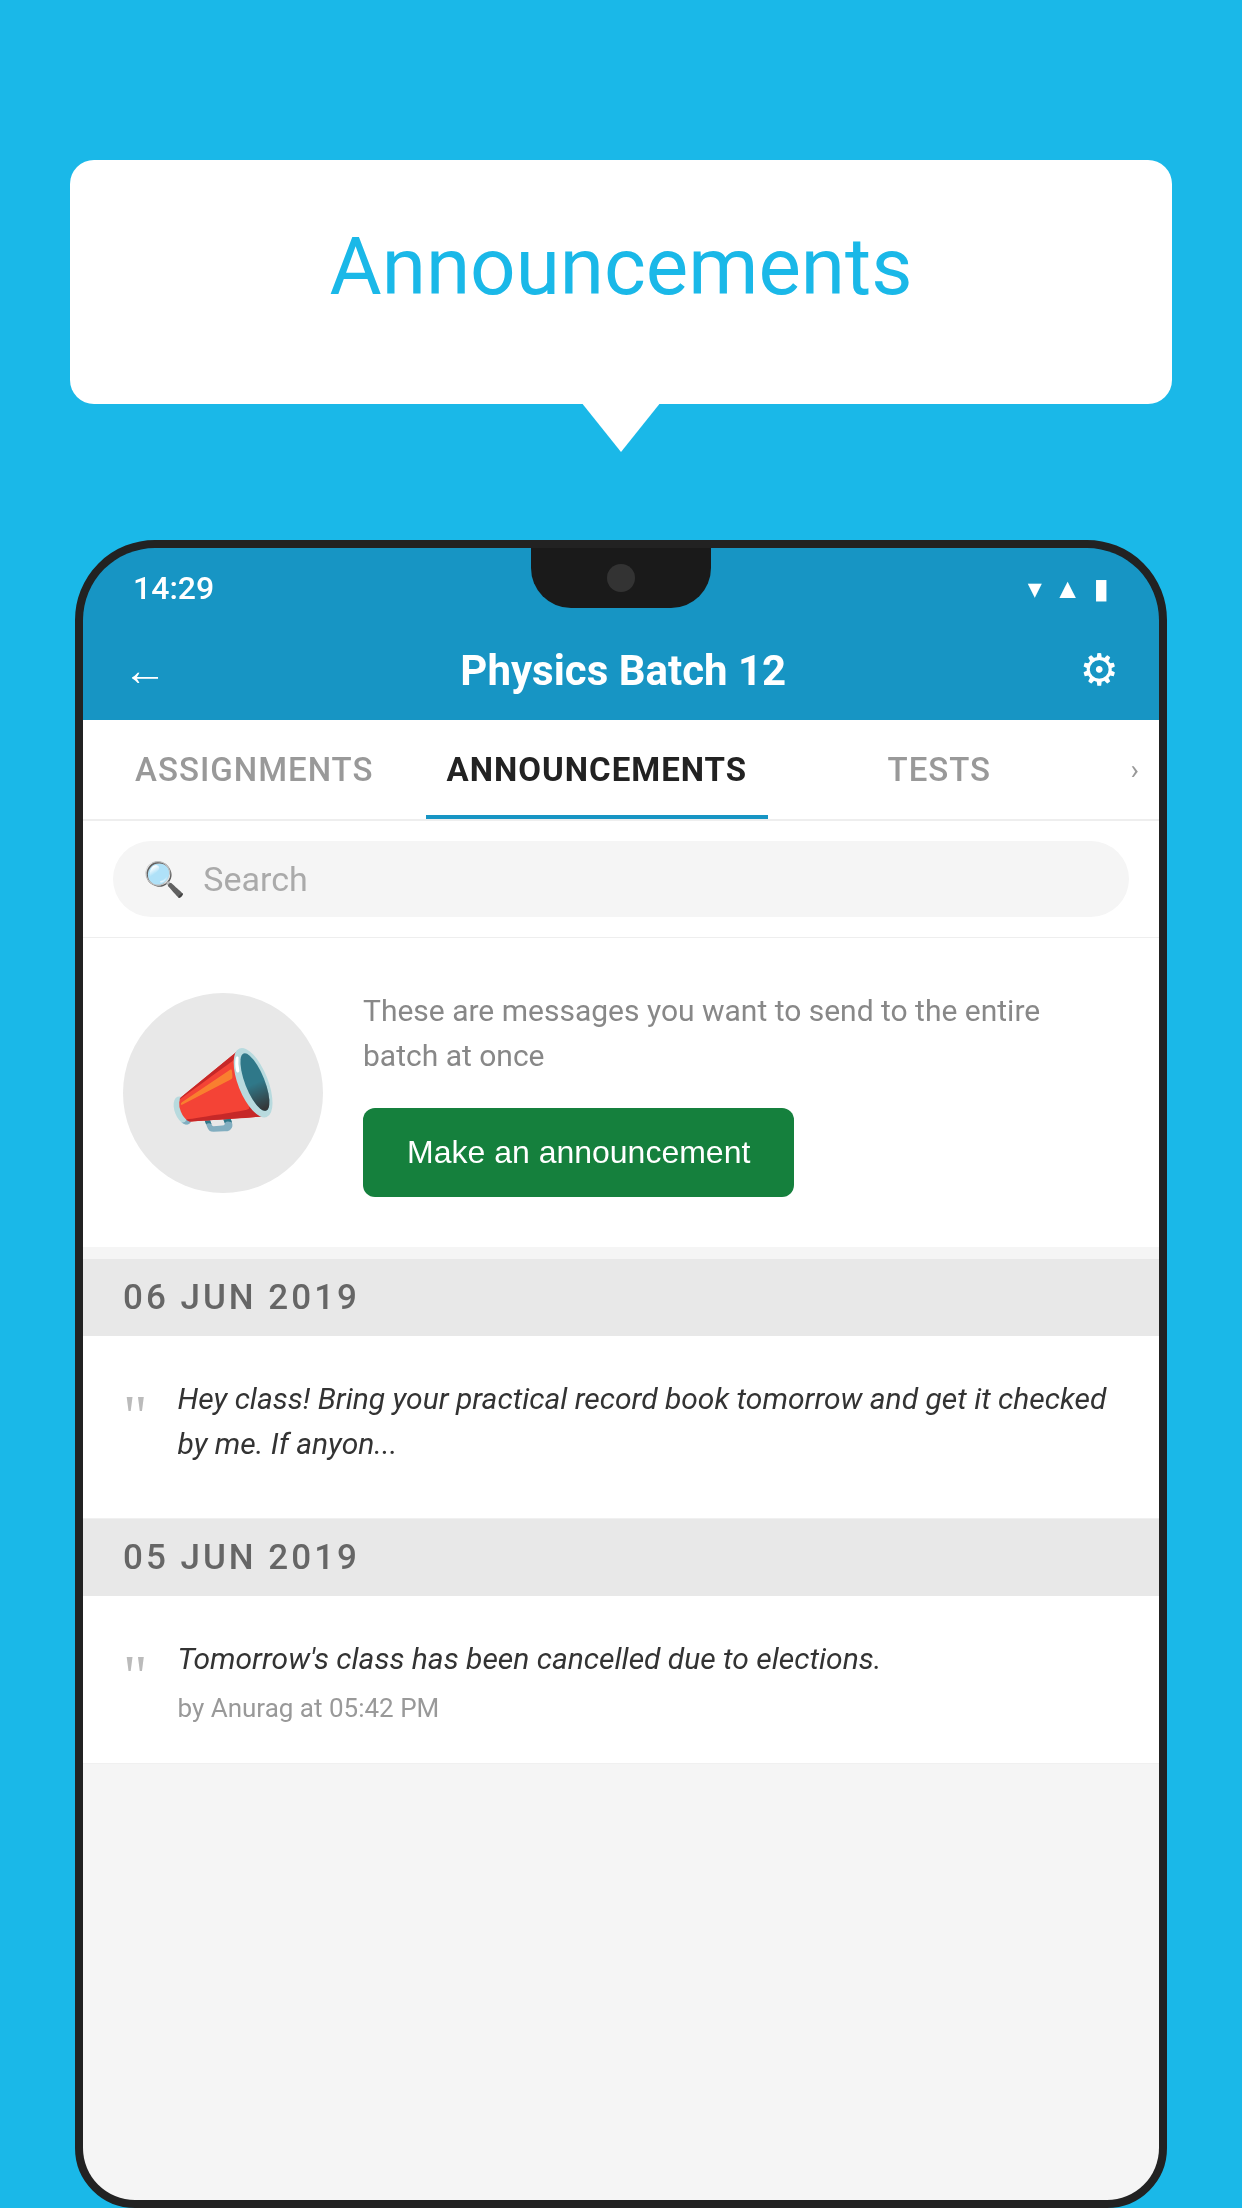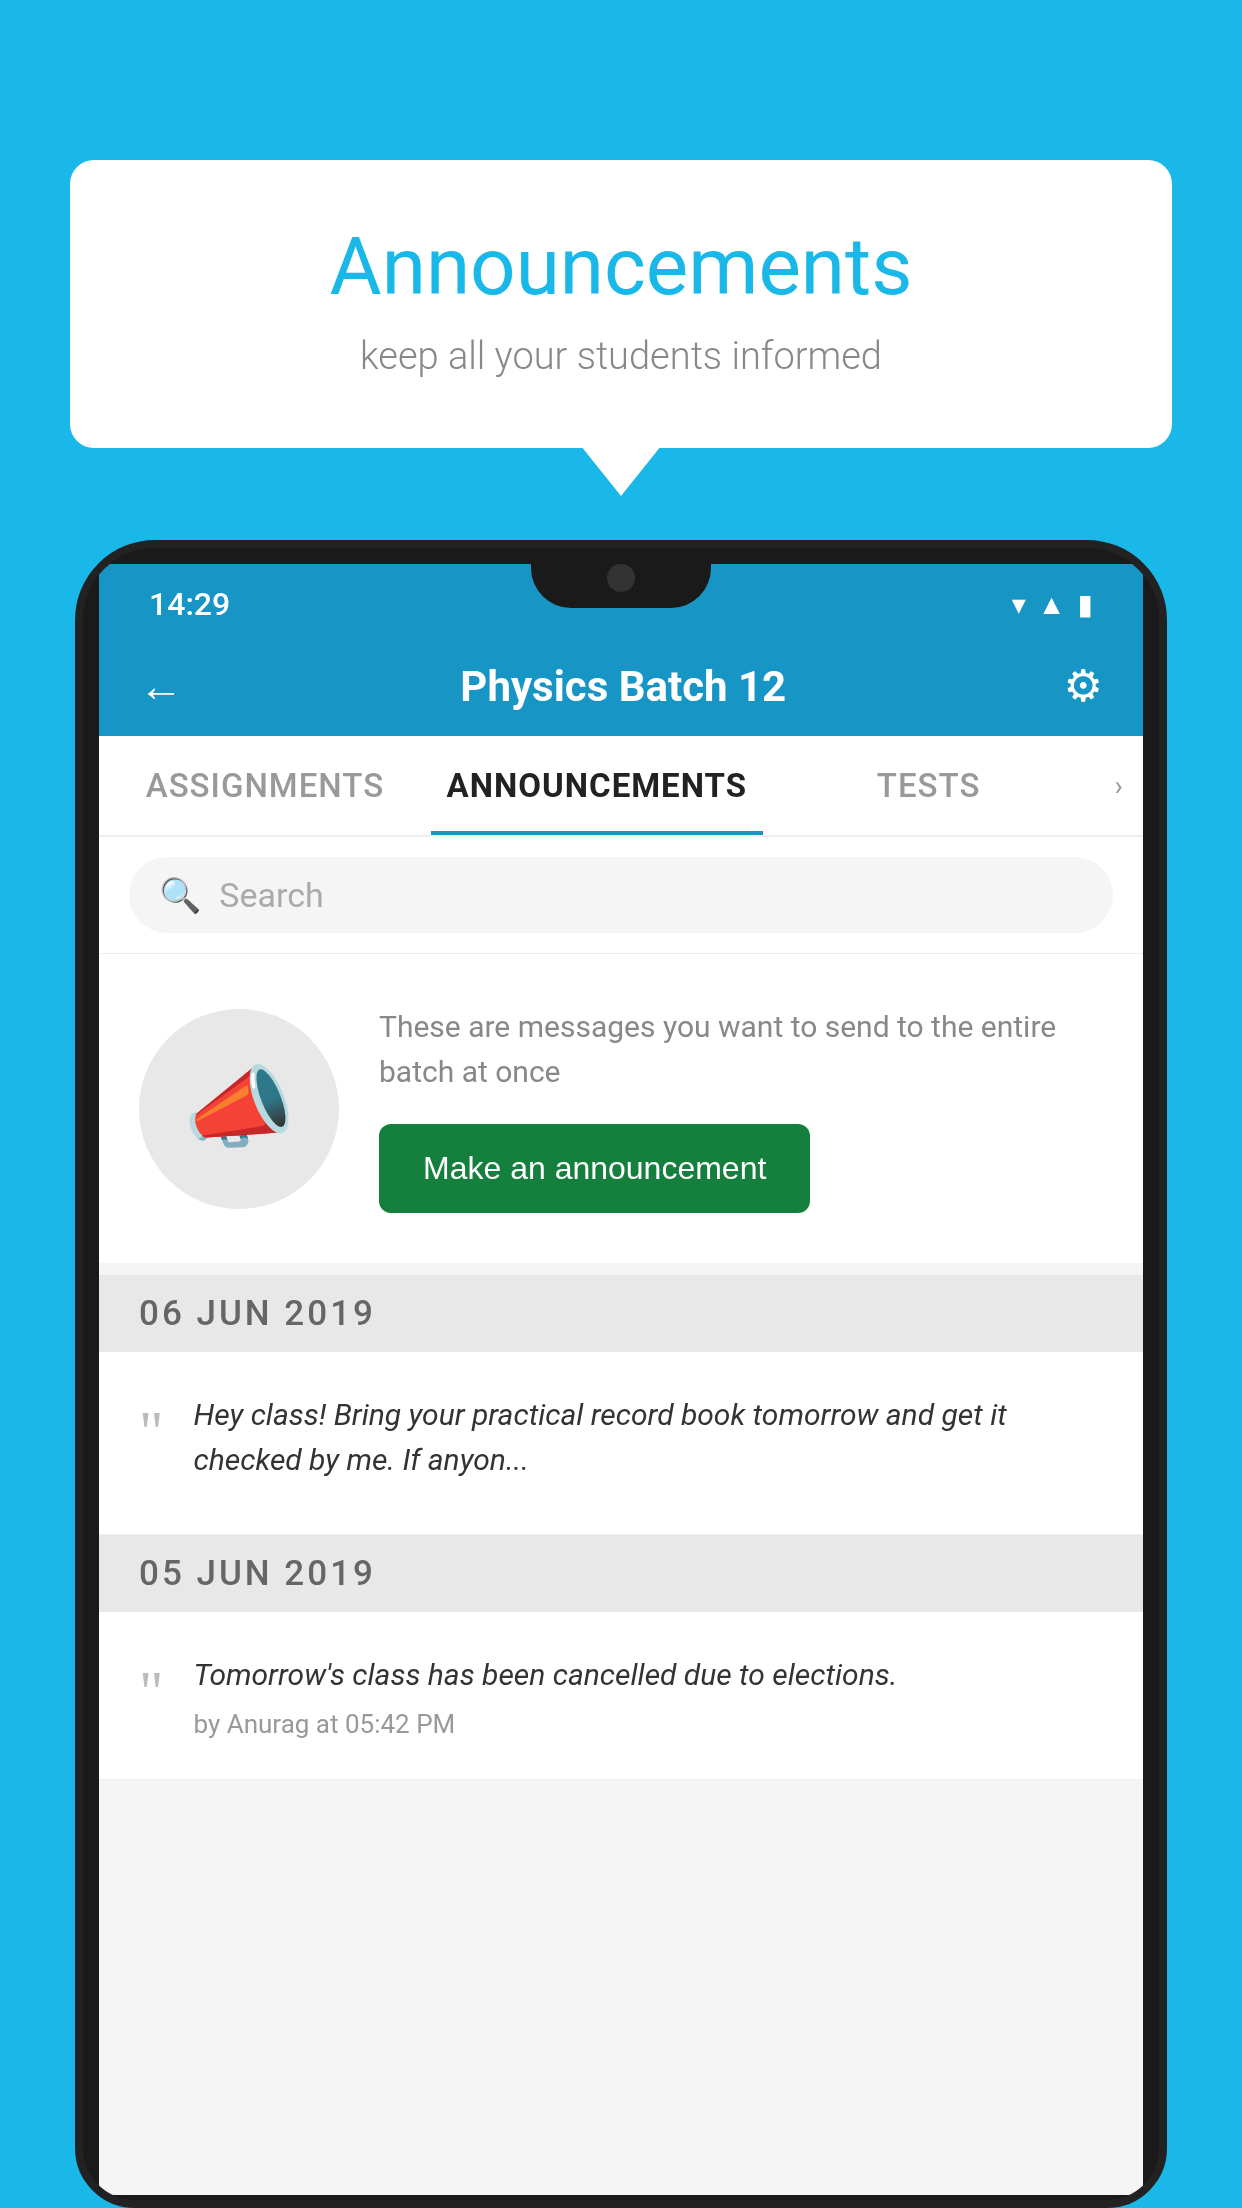--- a/index.html
+++ b/index.html
@@ -60,21 +60,21 @@
       position: absolute;
       top: 540px;
       left: 75px;
       right: 75px;
       bottom: 0;
     }
 
     .phone-frame {
       background: #1a1a1a;
       border-radius: 80px 80px 60px 60px;
-      padding: 16px;
+      padding: 0;
       position: relative;
       overflow: hidden;
       height: 100%;
       border: 8px solid #222;
     }
 
     
     .status-bar {
       background: #1795c4;
       padding: 18px 50px 10px;
@@ -358,21 +358,20 @@
       background: #333;
       border-radius: 0 4px 4px 0;
     }
   </style>
 </head>
 <body>
 
 <div class="speech-bubble-container">
   <div class="speech-bubble">
     <div class="bubble-title">Announcements</div>
-    <div class="bubble-subtitle">keep all your students informed</div>
   </div>
 </div>
 
 <div class="phone-container">
   <div class="phone-frame">
 
     <div class="notch">
       <div class="camera-dot"></div>
     </div>
 

